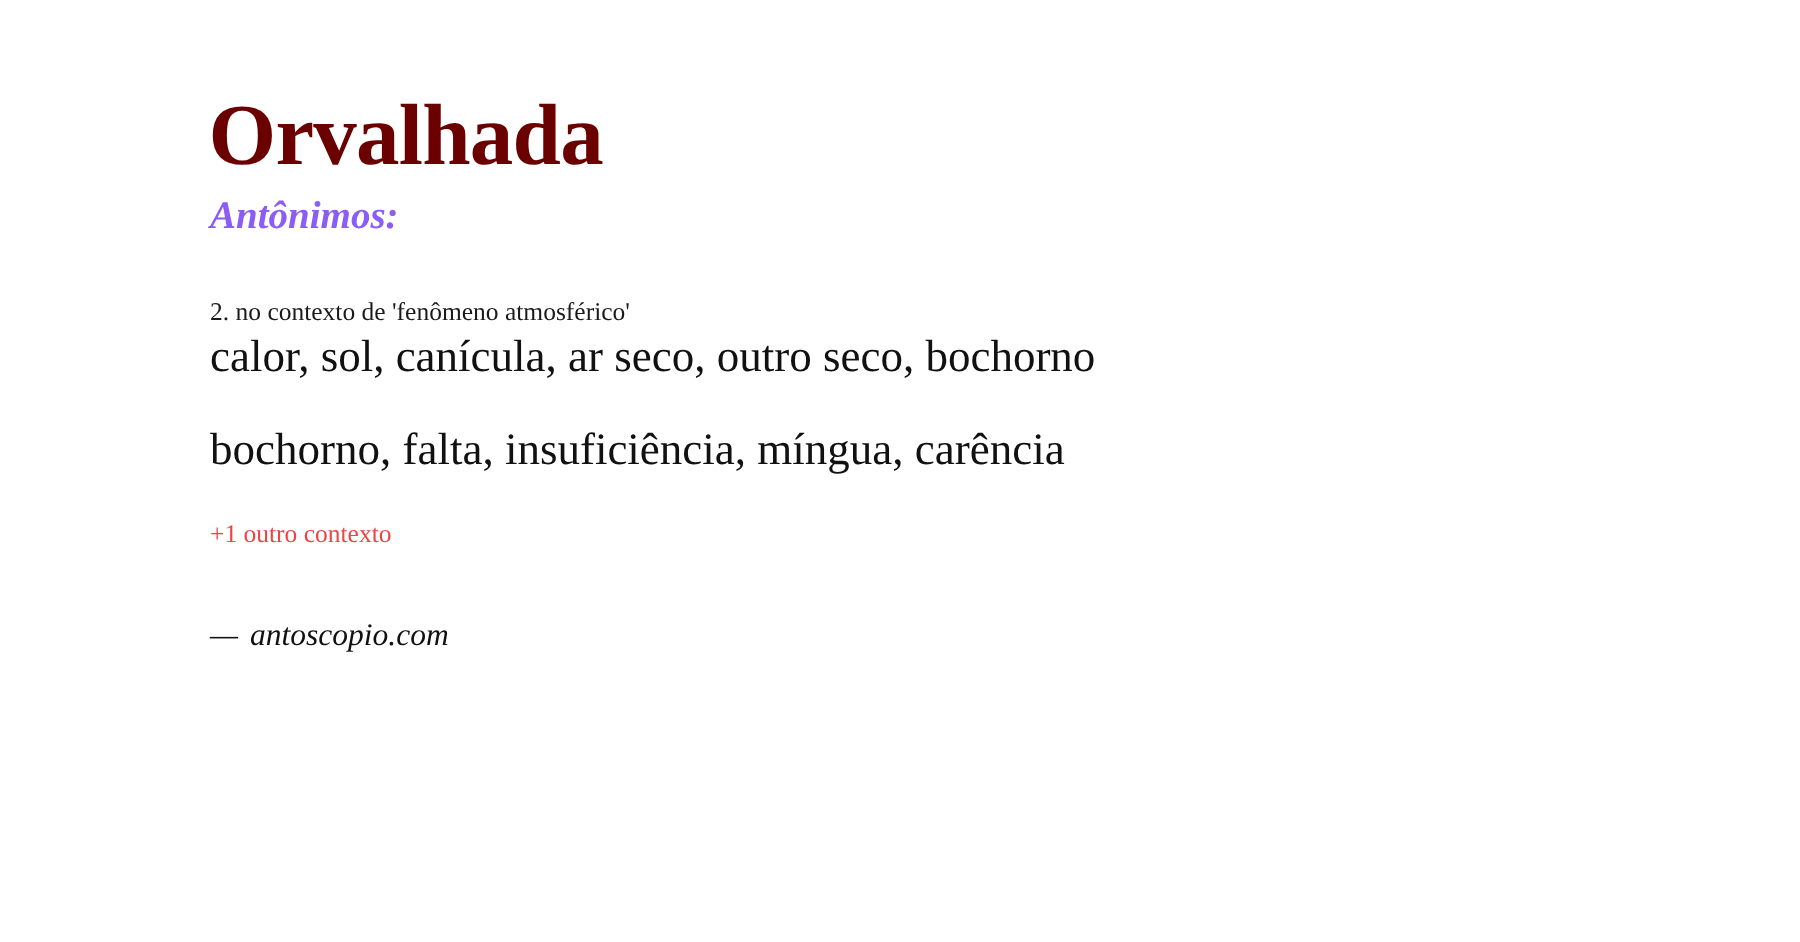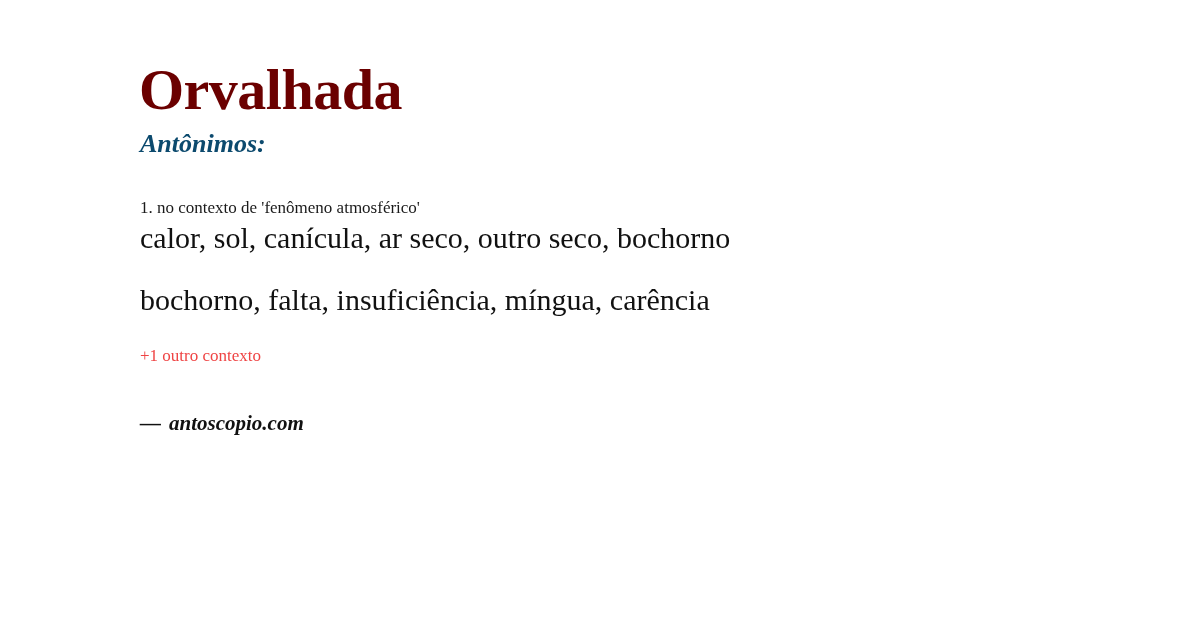--- a/index.html
+++ b/index.html
@@ -27,21 +27,21 @@
     line-height: 1.05;
     color: #6b0000;
     margin: 0;
     letter-spacing: -0.5px;
   }
   .subtitle {
     font-family: "Liberation Serif", serif;
     font-style: italic;
     font-weight: bold;
     font-size: 26px;
-    color: #0c4a6e;
+    color: #8b5cf6;
     margin: 8px 0 0 1px;
   }
   .senses {
     margin-top: 38px;
   }
   .sense {
     margin-bottom: 25px;
   }
   .sense-context {
     font-family: "Liberation Serif", serif;
@@ -62,40 +62,39 @@
     font-size: 17px;
     color: #ef4444;
     margin: 28px 0 0 1px;
   }
   .source {
     font-family: "Liberation Serif", serif;
     font-style: italic;
     font-size: 21px;
     color: #111111;
     margin: 45px 0 0 1px;
-    font-weight: bold;
   }
   .source .dash {
     margin-right: 8px;
   }
 </style>
 </head>
 <body>
 
 <div class="page">
 
   <h1 class="word-title">Orvalhada</h1>
 
   <div class="subtitle">Antônimos:</div>
 
   <div class="senses">
 
 
     <div class="sense">
-      <div class="sense-context">1. no contexto de 'fenômeno atmosférico'</div>
+      <div class="sense-context">2. no contexto de 'fenômeno atmosférico'</div>
       <div class="sense-words">calor, sol, canícula, ar seco, outro seco, bochorno</div>
     </div>
 
     <div class="sense">
       <div class="sense-words">bochorno, falta, insuficiência, míngua, carência</div>
     </div>
 
   </div>
 
   <div class="more-contexts">+1 outro contexto</div>

